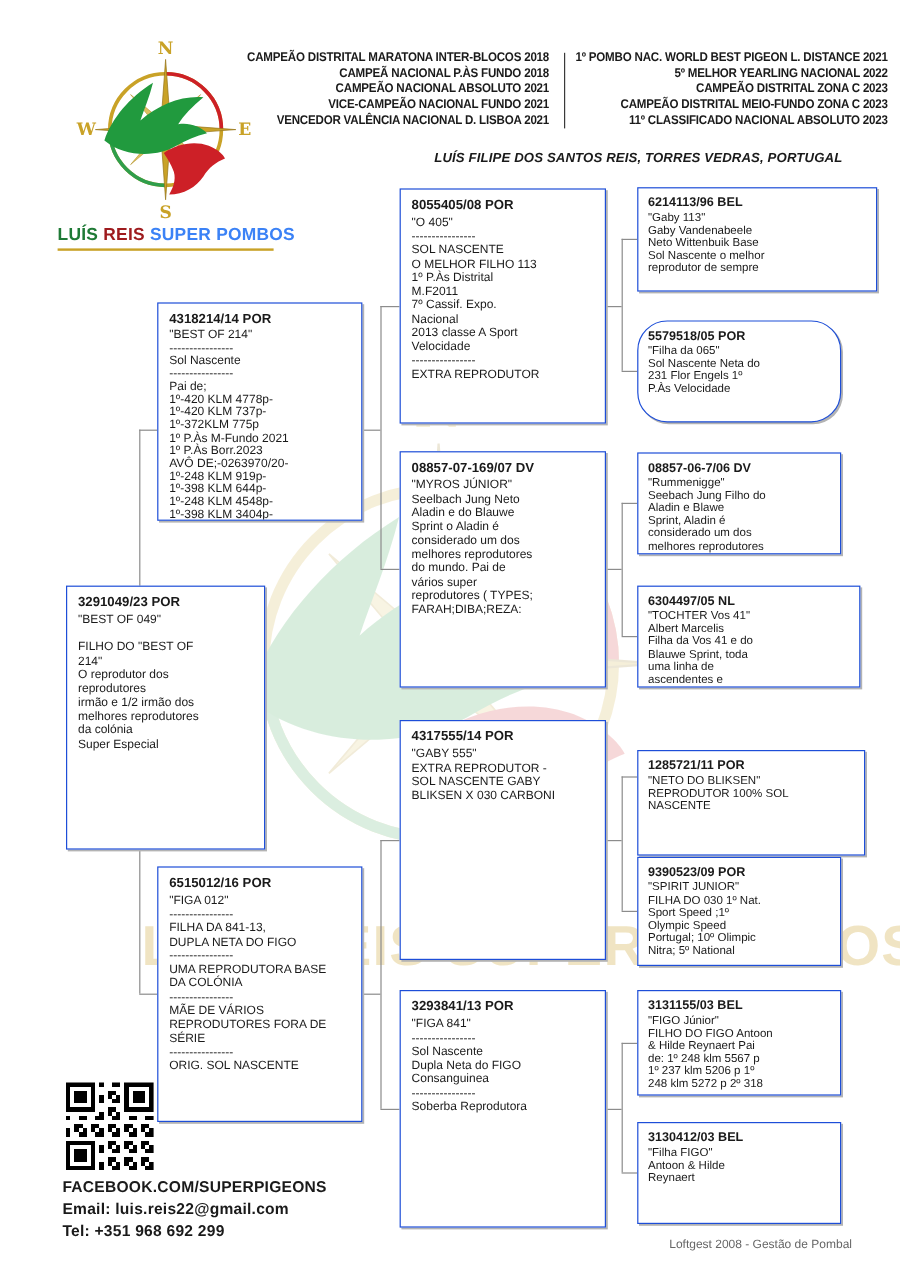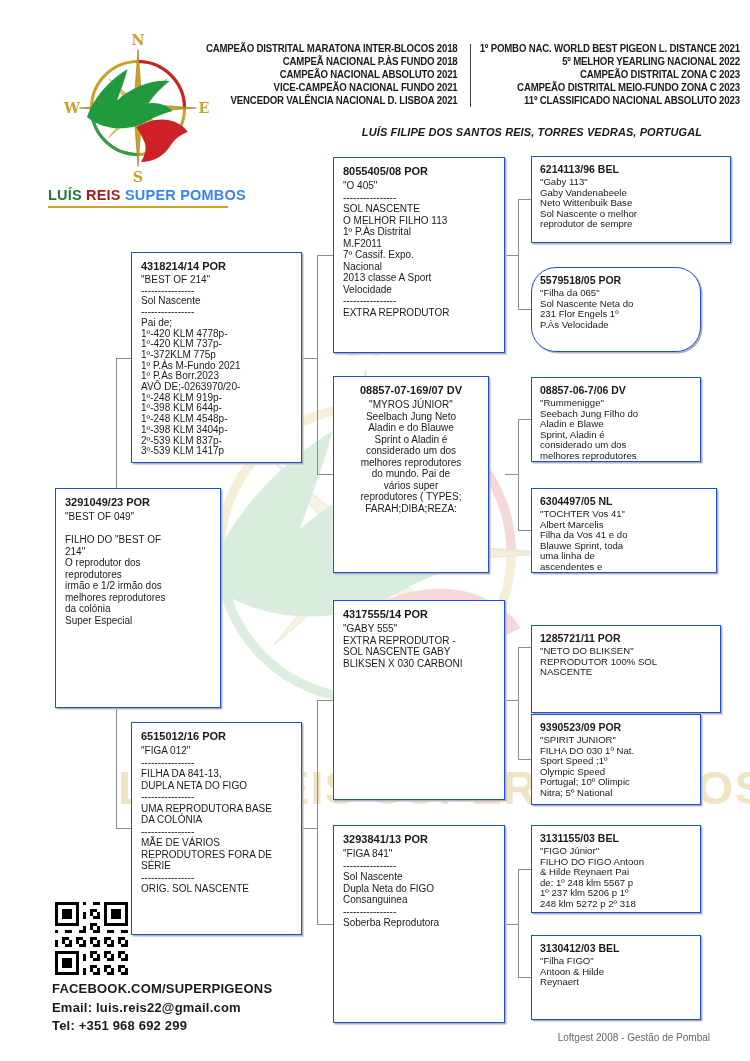--- a/index.html
+++ b/index.html
@@ -48,25 +48,25 @@
     box-shadow:1.5px 1.5px 0 #b3b3b3; box-sizing:border-box;
     padding:7px 9px; overflow:hidden; z-index:2;
   }
   .box .ring { font-weight:bold; font-size:11px; margin-bottom:3px; }
   .box .body { font-size:10px; line-height:11.5px; white-space:pre-line; }
   .box.tight .body { line-height:10.7px; }
   .box.small { padding:6px 8px; }
   .box.small .ring { font-size:10.5px; margin-bottom:2px; }
   .box.small .body { font-size:9.6px; line-height:10.5px; }
 
-  #box-father  { left:131px; top:252px; width:171px; height:211px; }
+  #box-father  { left:131px; top:252px; width:171px; height:182px; }
   #box-subject { left:55px;  top:488px; width:166px; height:220px; }
   #box-mother  { left:131px; top:722px; width:171px; height:213px; }
   #box-g1 { left:333px; top:157px; width:172px; height:196px; }
-  #box-g2 { left:333px; top:376px; width:156px; height:197px;text-align:center; }
+  #box-g2 { left:333px; top:376px; width:172px; height:197px; }
   #box-g3 { left:333px; top:600px; width:172px; height:200px; }
   #box-g4 { left:333px; top:825px; width:172px; height:198px; }
   #box-gg1 { left:531px; top:156px; width:200px; height:87px; }
   #box-gg2 { left:531px; top:267px; width:170px; height:85px;border-radius:25px; }
   #box-gg3 { left:531px; top:377px; width:170px; height:85px; }
   #box-gg4 { left:531px; top:488px; width:186px; height:85px; }
   #box-gg5 { left:531px; top:625px; width:190px; height:88px; }
   #box-gg6 { left:531px; top:714px; width:170px; height:91px; }
   #box-gg7 { left:531px; top:825px; width:170px; height:88px; }
   #box-gg8 { left:531px; top:935px; width:170px; height:85px; }

